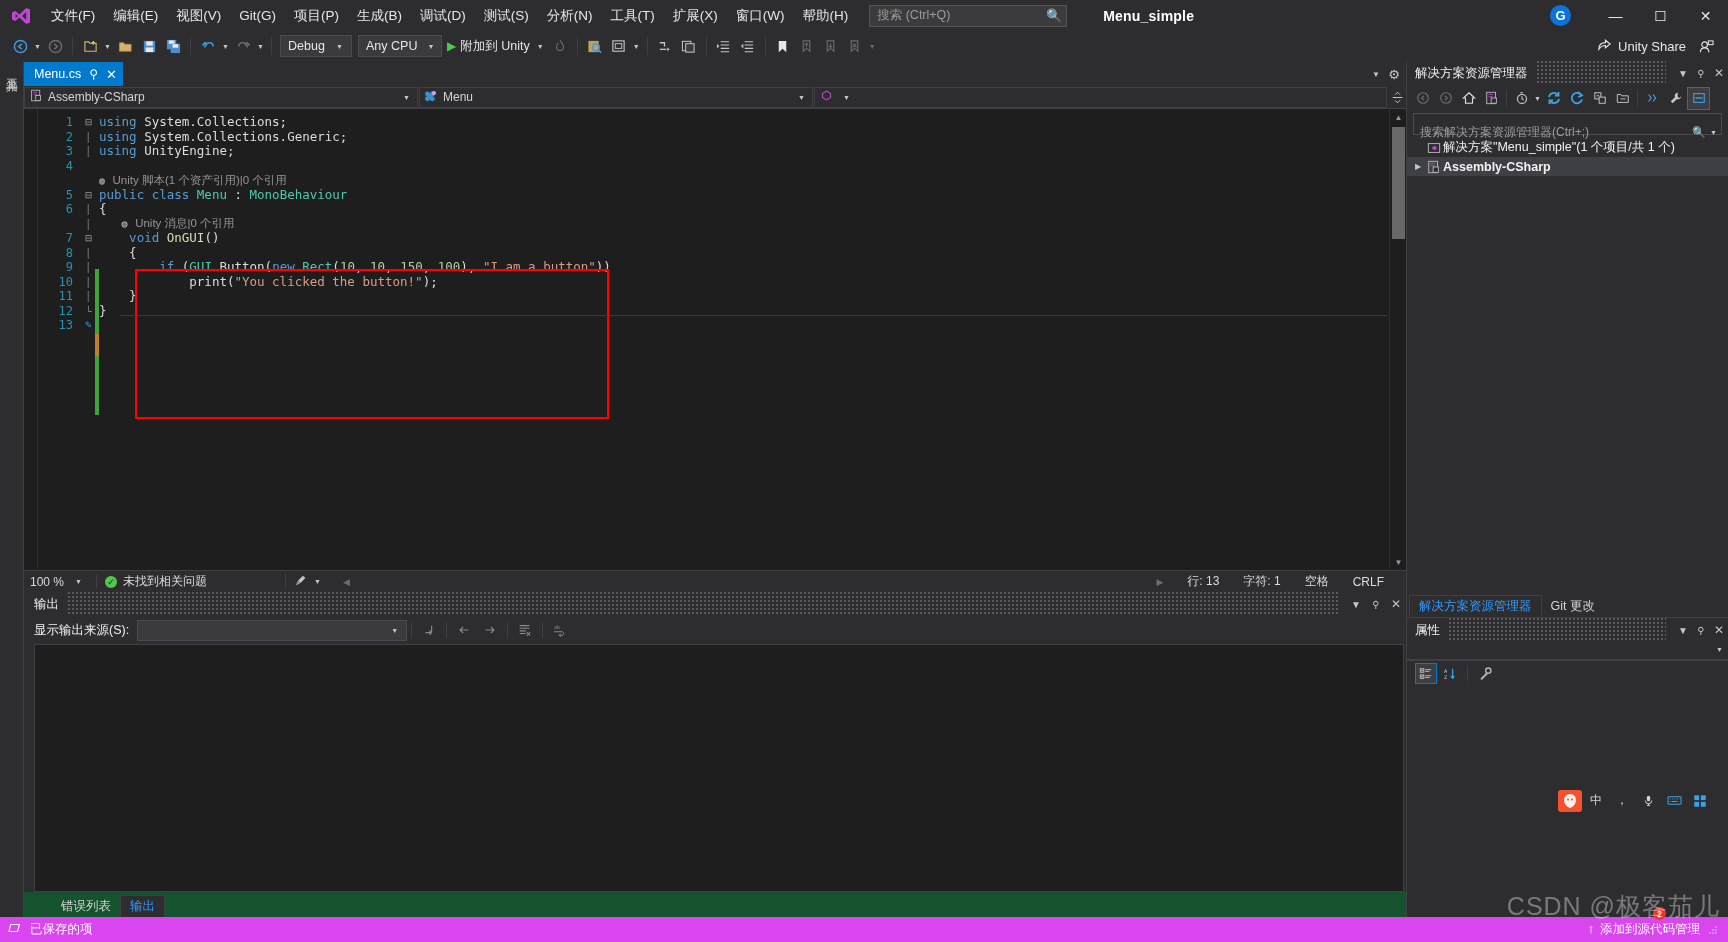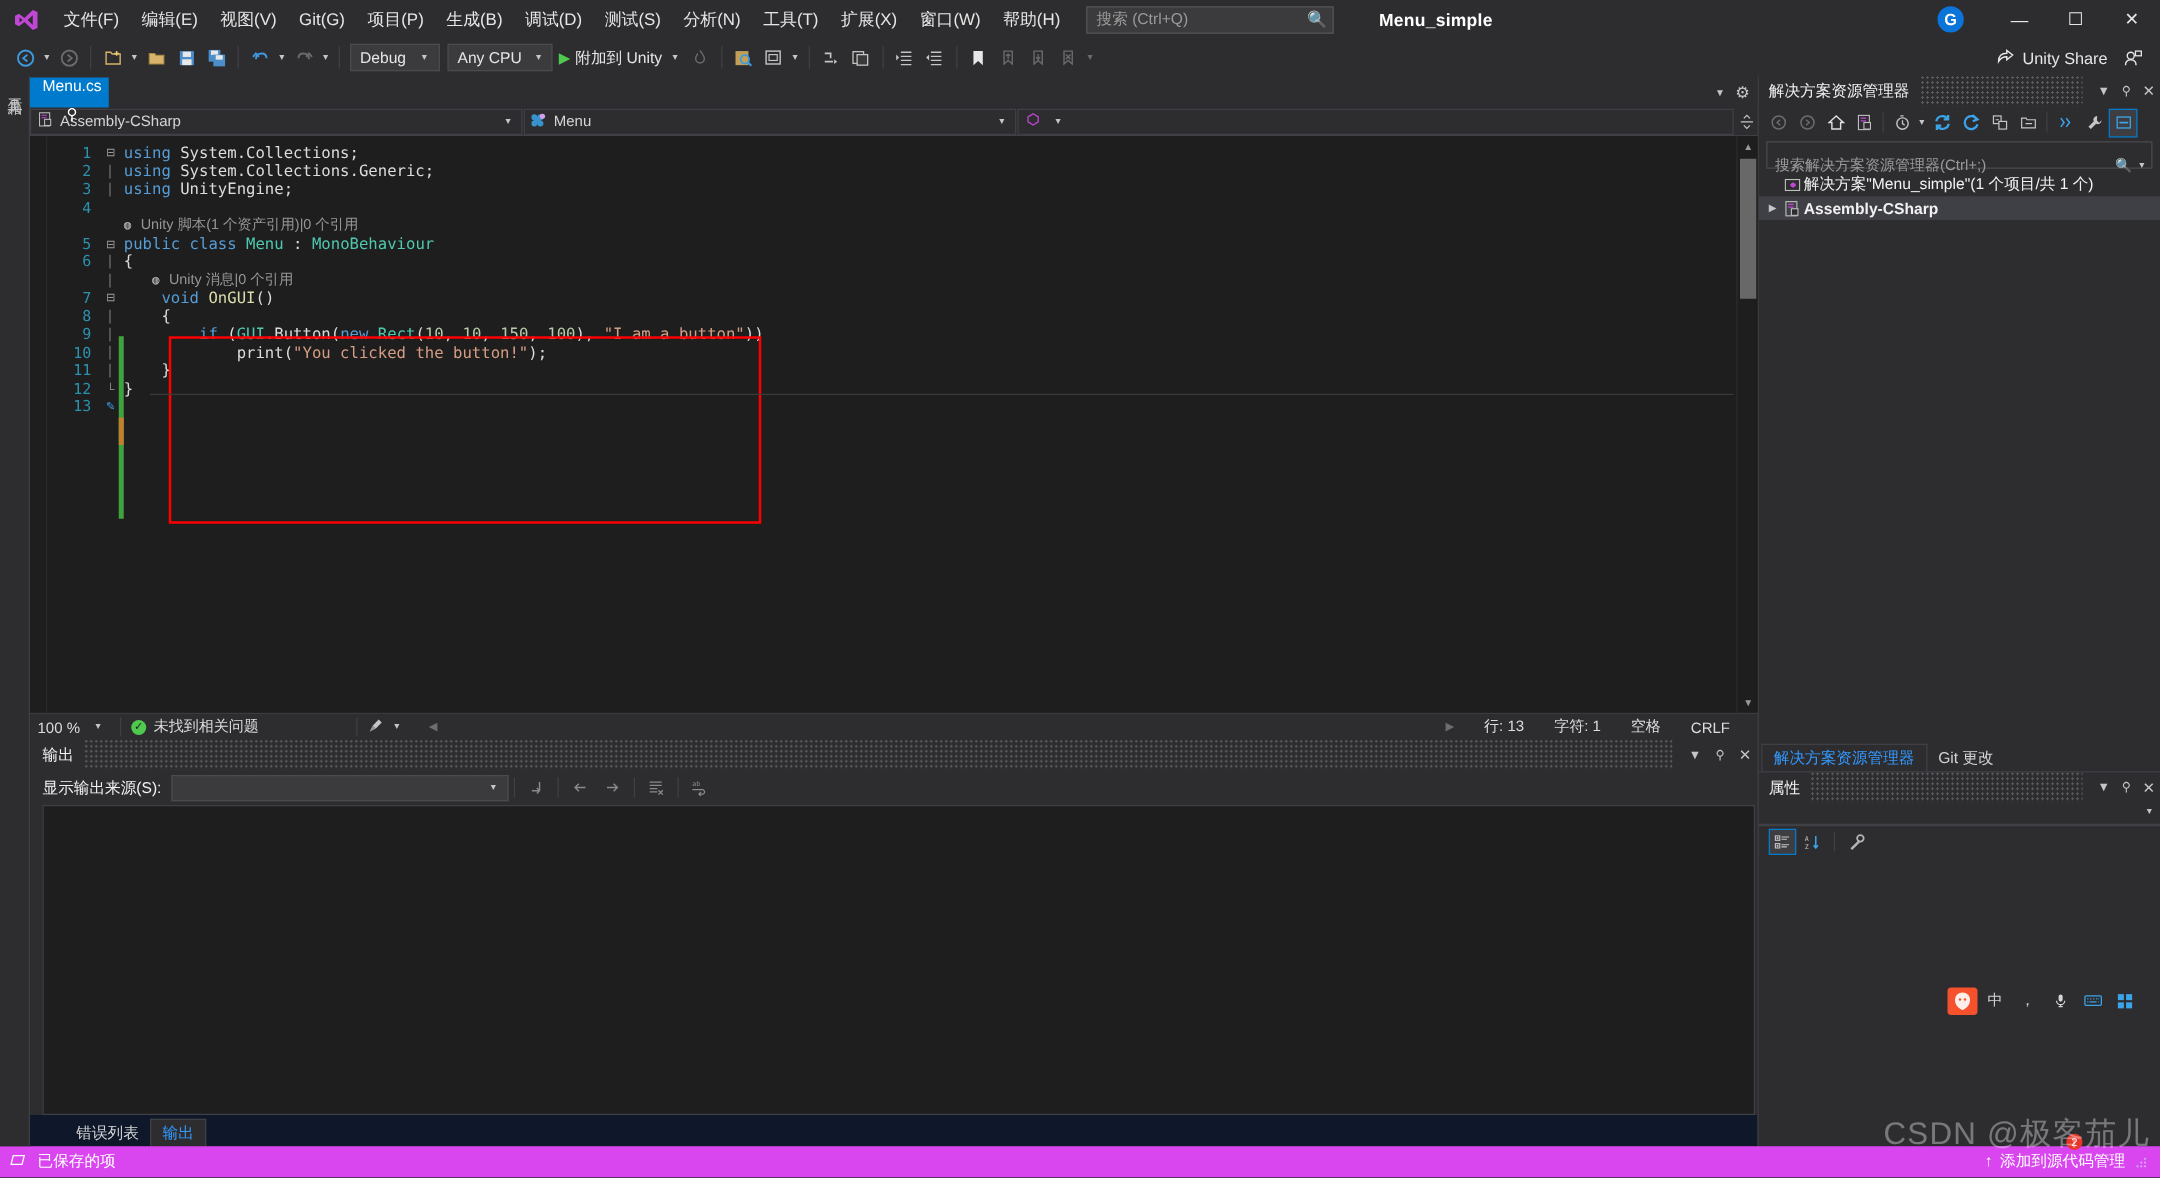--- a/index.html
+++ b/index.html
@@ -71,21 +71,21 @@
     position: absolute; top: 8px; left: 3px; writing-mode: vertical-rl;
     font-size: 12px; color: #c5c5c5; letter-spacing: 1px; white-space: nowrap;
   }
 
   
   .center { flex: 1; display: flex; flex-direction: column; min-width: 0; background: #2d2d30; }
 
   .tabstrip { height: 25px; background: #2d2d30; display: flex; align-items: flex-end; position: relative; }
   .doc-tab {
     height: 24px; background: #007acc; color: #ffffff; display: flex; align-items: center;
-    padding: 0 6px 0 10px; font-size: 12.5px; gap: 8px; flex-direction: column;
+    padding: 0 6px 0 10px; font-size: 12.5px; gap: 8px;
   }
   .doc-tab .pin { font-size: 12px; }
   .doc-tab .x { font-size: 13px; }
   .tabstrip-right { margin-left: auto; display: flex; align-items: center; height: 24px; padding-right: 4px; gap: 2px; }
   .tsr-btn { width: 16px; height: 20px; display: flex; align-items: center; justify-content: center;
              color: #c5c5c5; font-size: 8px; }
   .tsr-btn.gear { font-size: 13px; }
 
   .navbar {
     height: 23px; background: #2d2d30; display: flex; align-items: center;
@@ -179,21 +179,21 @@
   .out-lbl { font-size: 12.5px; color: #f1f1f1; margin-right: 8px; }
   .out-combo { width: 270px; height: 21px; background: #3b3b3d; border: 1px solid #4a4a4f;
                display: flex; align-items: center; padding-right: 3px; }
   .out-combo .ca { margin-left: auto; font-size: 7px; color: #c5c5c5; padding: 0 5px; }
   .ob { width: 26px; height: 24px; display: flex; align-items: center; justify-content: center;
         color: #8a8a8a; font-size: 13px; }
   .ob-sep { width: 1px; height: 16px; background: #3f3f46; margin: 0 4px; }
   .out-body { flex: 1; background: #1e1e1e; border: 1px solid #3f3f46; margin: 0 2px 0 10px; position: relative; }
 
   
-  .bottom-tabs { height: 25px; background: #0f172a; display: flex; align-items: flex-end; padding-left: 28px; flex-shrink: 0; }
+  .bottom-tabs { height: 25px; background: #14532d; display: flex; align-items: flex-end; padding-left: 28px; flex-shrink: 0; }
   .btab { height: 22px; display: flex; align-items: center; padding: 0 9px; font-size: 12.5px;
           color: #d4d4d4; }
   .btab.active { background: #2d2d30; border: 1px solid #3f3f46; border-bottom: none; color: #3399ff; }
 
   
   .rightdock { width: 322px; background: #2d2d30; display: flex; flex-direction: column; flex-shrink: 0;
                border-left: 1px solid #3f3f46; }
   .panel-header { height: 24px; display: flex; align-items: center; padding-left: 8px; }
   .panel-title { font-size: 12.5px; color: #f1f1f1; white-space: nowrap; }
   .ph-btn { width: 18px; height: 22px; display: flex; align-items: center; justify-content: center;

